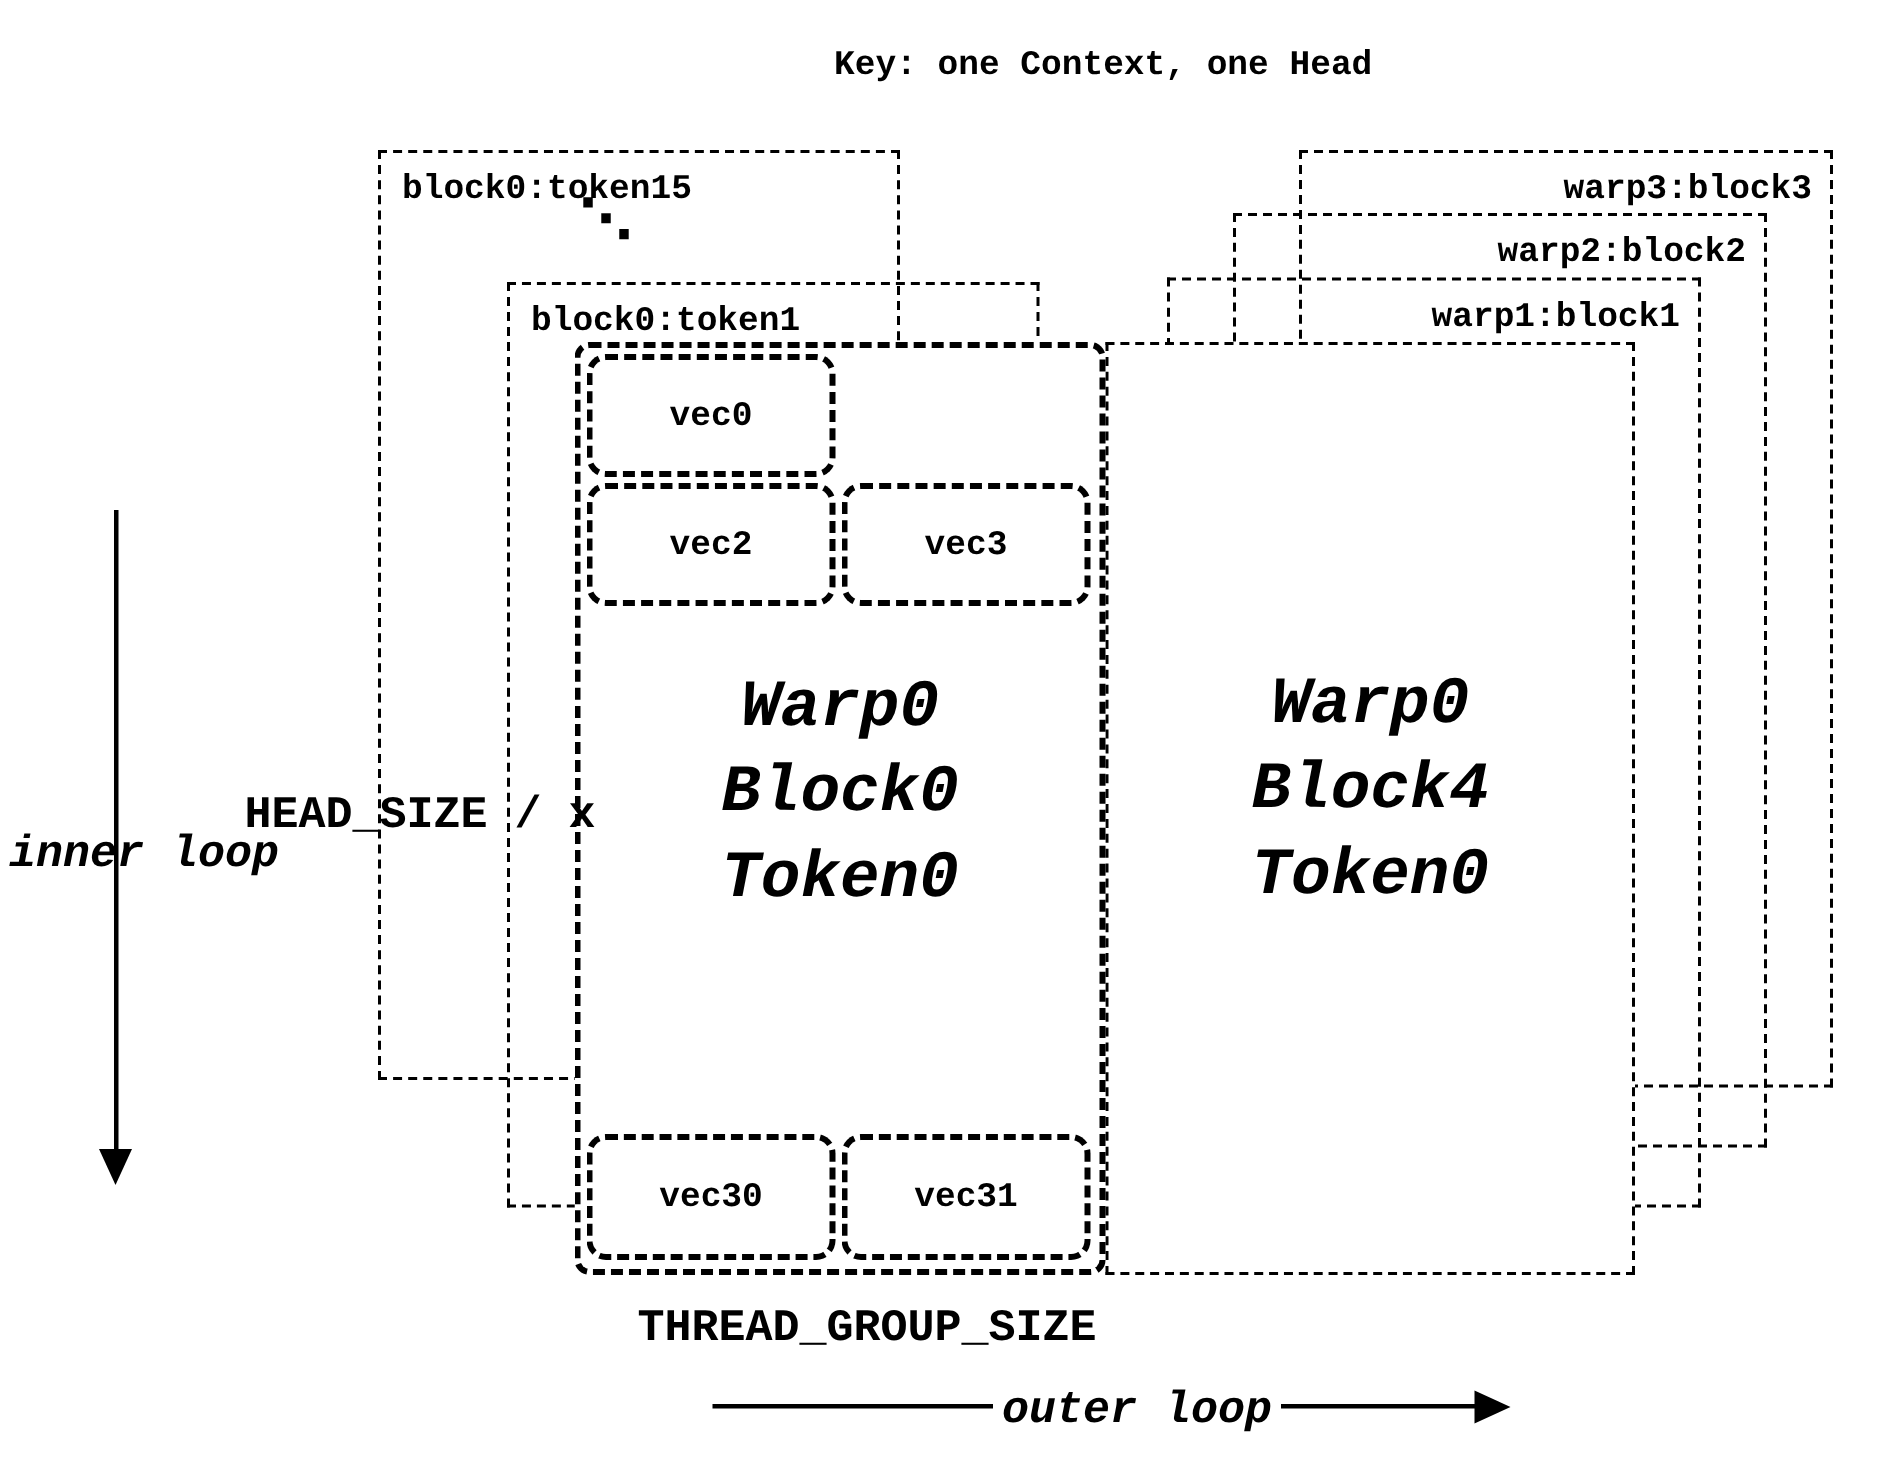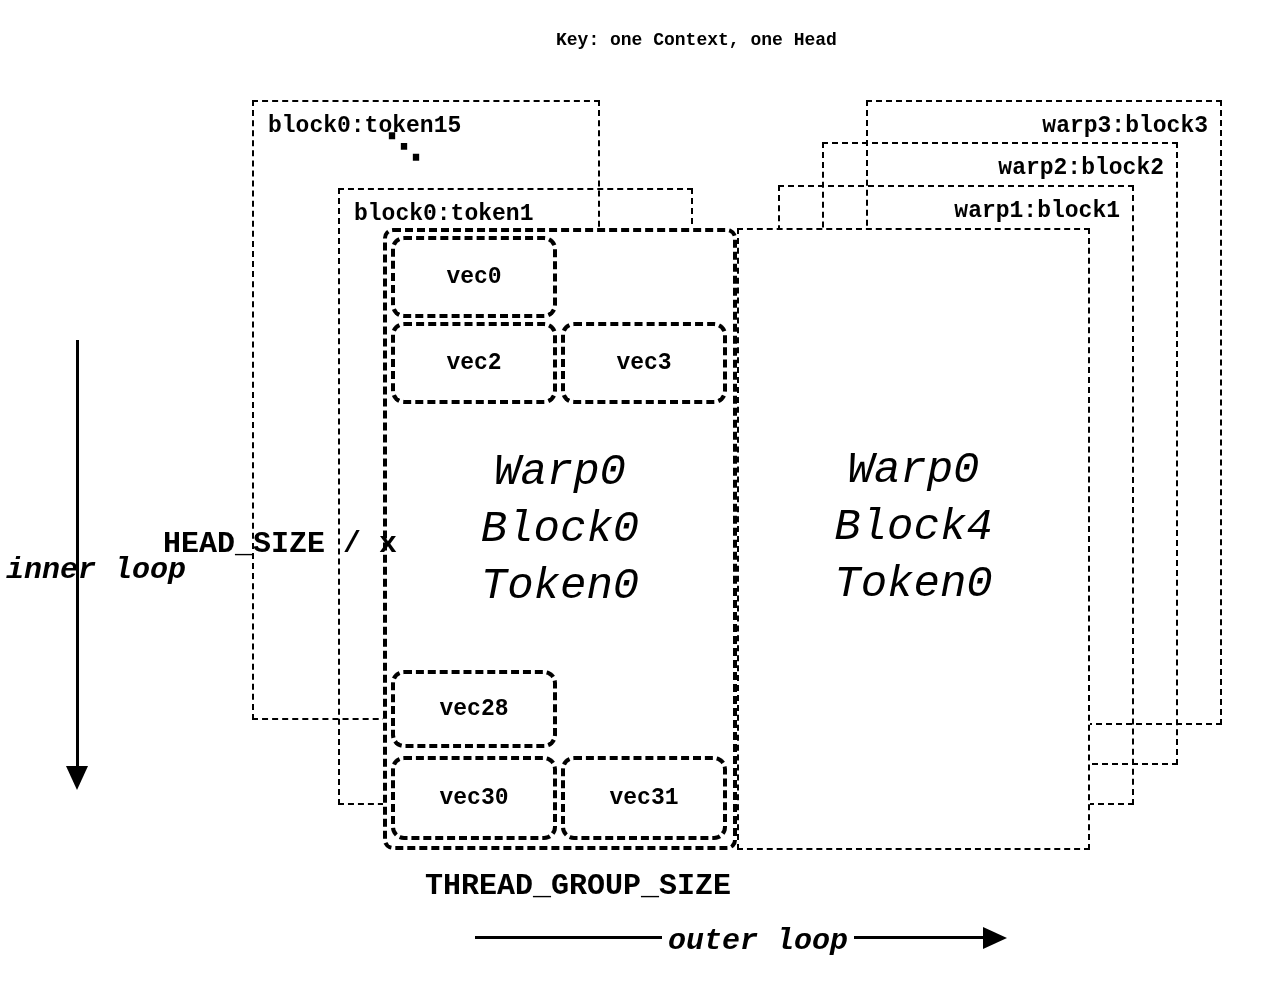--- a/index.html
+++ b/index.html
@@ -8,21 +8,21 @@
     width: 1264px;
     height: 984px;
     background: #ffffff;
     font-family: "Liberation Mono", "DejaVu Sans Mono", monospace;
     color: #000;
     overflow: hidden;
   }
   .title {
     position: absolute;
     left: 556px; top: 30px;
-    font-size: 18px; font-weight: bold;
+    font-size: 23px; font-weight: bold;
     white-space: nowrap;
   }
   .backbox {
     position: absolute;
     border: 2px dashed #000;
     background: transparent;
     box-sizing: border-box;
   }
   .boxlabel {
     position: absolute;
@@ -68,21 +68,21 @@
     align-items: center;
     justify-content: center;
     font-size: 23px;
     font-weight: bold;
   }
   .centerlabel {
     position: absolute;
     left: 0; right: 0; top: 212px;
     text-align: center;
     font-size: 44px;
-    font-weight: normal;
+    font-weight: bold;
     font-style: italic;
     line-height: 57px;
   }
   .annotation {
     position: absolute;
     font-size: 30px;
     font-weight: bold;
     white-space: nowrap;
     z-index: 10;
   }
@@ -168,23 +168,20 @@
     <div class="vec" style="left:174px; top:90px; width:166px; height:82px;">
       <span>vec3</span>
     </div>
 
     <div class="centerlabel">
       <div>Warp0</div>
       <div>Block0</div>
       <div>Token0</div>
     </div>
 
-    <div class="vec" style="left:4px; top:438px; width:166px; height:78px;">
-      <span>vec28</span>
-    </div>
     <div class="vec" style="left:4px; top:524px; width:166px; height:84px;">
       <span>vec30</span>
     </div>
     <div class="vec" style="left:174px; top:524px; width:166px; height:84px;">
       <span>vec31</span>
     </div>
   </div>
 
   <div class="annotation" style="left:163px; top:527px;">HEAD_SIZE / x</div>
 

